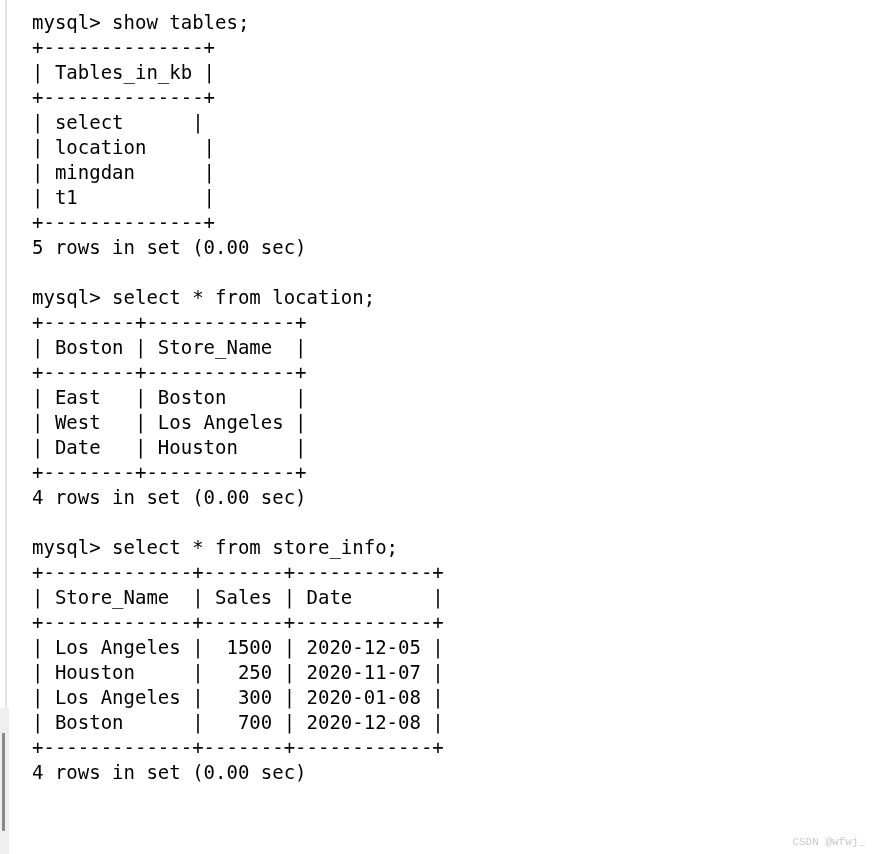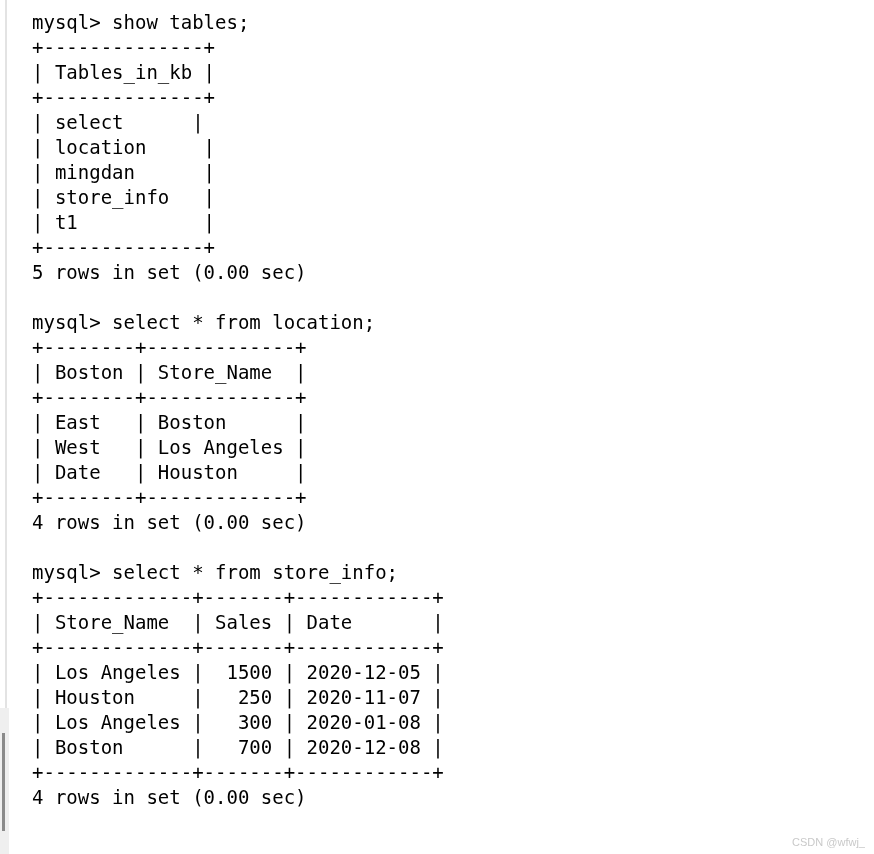--- a/index.html
+++ b/index.html
@@ -61,21 +61,21 @@
     height: 25px;
   }
   .line.blank {
     height: 25px;
   }
 
   .watermark {
     position: absolute;
     right: 9px;
     bottom: 6px;
-    font-family: Liberation Sans, sans-serif;
+    font-family: Liberation Mono, monospace;
     font-size: 11px;
     color: #c9c9c9;
     white-space: pre;
   }
 </style>
 </head>
 <body>
 
 <div class="left-rule"></div>
 <div class="left-panel"></div>
@@ -84,21 +84,20 @@
 <div class="terminal">
 
   <div>
     <div class="line">mysql&gt; show tables;</div>
     <div class="line">+--------------+</div>
     <div class="line">| Tables_in_kb |</div>
     <div class="line">+--------------+</div>
     <div class="line">| select      |</div>
     <div class="line">| location     |</div>
     <div class="line">| mingdan      |</div>
-    <div class="line">| store_info   |</div>
     <div class="line">| t1           |</div>
     <div class="line">+--------------+</div>
     <div class="line">5 rows in set (0.00 sec)</div>
   </div>
 
   <div class="line blank"></div>
 
   <div>
     <div class="line">mysql&gt; select * from location;</div>
     <div class="line">+--------+-------------+</div>

